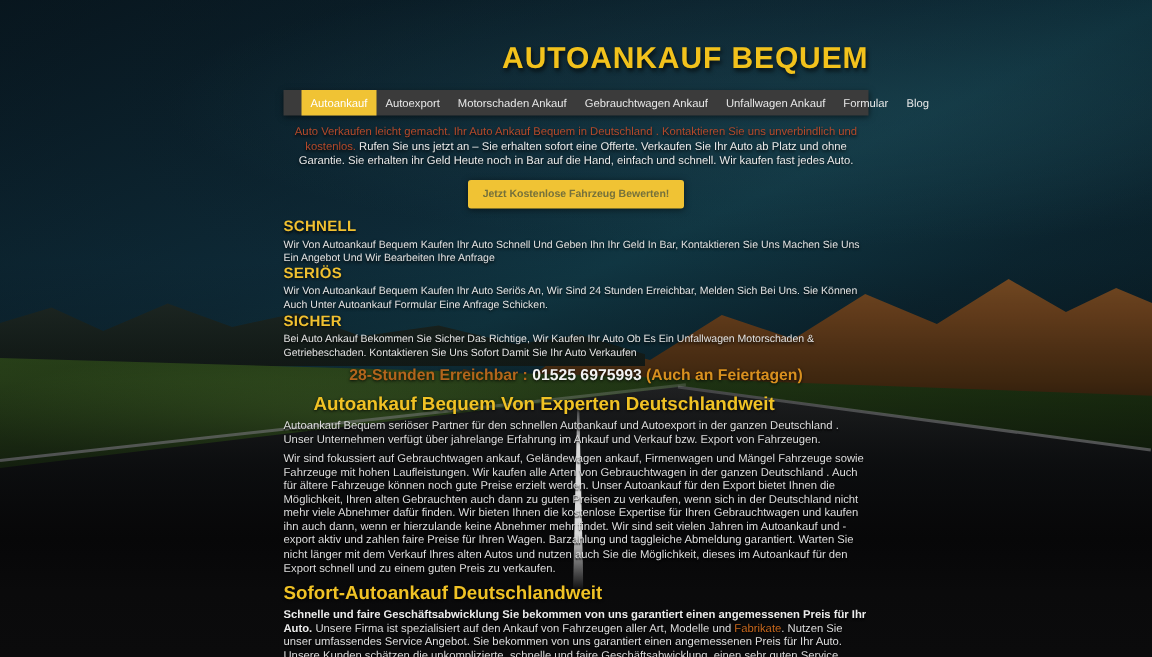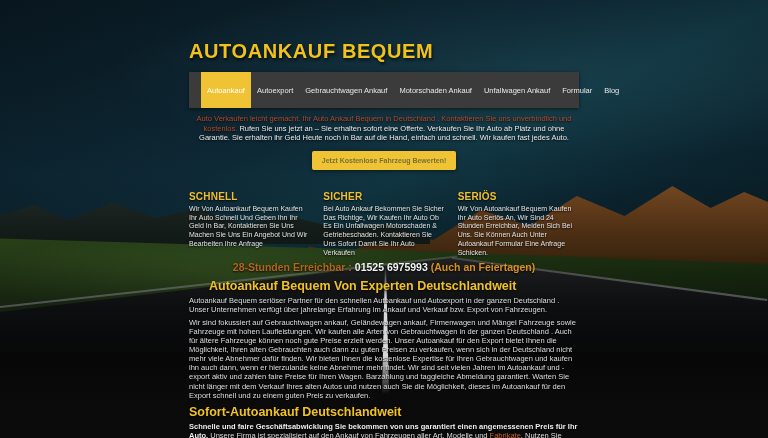--- a/index.html
+++ b/index.html
@@ -45,34 +45,34 @@
   .overlay { position:absolute; inset:0; z-index:5;
     background:linear-gradient(180deg, rgba(4,8,12,.3) 0%, rgba(4,8,12,.18) 40%, rgba(4,7,10,.38) 58%, rgba(3,5,7,.72) 72%, rgba(6,6,7,.95) 82%, #0a0a0b 90%, #0b0b0c 100%);
   }
   .line-center { position:absolute; left:382px; top:266px; width:7px; height:128px; z-index:6;
     background:linear-gradient(180deg, rgba(255,255,255,0) 0%, rgba(250,250,250,.85) 25%, rgba(240,240,240,.9) 70%, rgba(240,240,240,0) 100%);
     clip-path:polygon(42% 0, 58% 0, 100% 100%, 0 100%);
     filter:blur(.4px);
   }
   
   .content { position:relative; z-index:10; width:390px; margin:0 auto; }
-  .site-title { margin:40px 0 0; text-align:left; font-size:20px; font-weight:bold;
+  .site-title { margin:28px 0 0; text-align:right; font-size:20px; font-weight:bold;
     color:#f2c21c; letter-spacing:.6px; text-shadow:1px 2px 3px rgba(0,0,0,.7); line-height:1.1; }
-  .nav { margin-top:10px; height:36px; background:#3b3b3b; display:flex; align-items:stretch;
+  .nav { margin-top:10px; height:17px; background:#3b3b3b; display:flex; align-items:stretch;
     padding-left:12px; box-shadow:0 1px 4px rgba(0,0,0,.55); }
   .nav-item { display:flex; align-items:center; font-size:7.5px; color:#e8e8e8; padding:0 6px;
     text-decoration:none; cursor:pointer; white-space:nowrap; }
   .nav-item.active { background:#f0c334; color:#fff; }
   .intro { margin:6px 2px 0; text-align:center; font-size:7.5px; line-height:1.28; color:#eaeaea;
     text-shadow:0 1px 2px rgba(0,0,0,.85); }
   .intro-hl { color:#b54a2b; font-weight:normal; }
   .cta { display:block; width:fit-content; margin:8px auto 0; background:#f0c334; color:#75713b;
     font-size:7px; font-weight:bold; padding:6px 10px; border-radius:2px; text-decoration:none;
     cursor:pointer; box-shadow:0 1px 4px rgba(0,0,0,.5); }
-  .features { display:flex; gap:13px; margin-top:21px; }
+  .features { display:flex; margin-top:7px;flex-direction:column; }
   .feature { flex:1; }
   .feature h3 { margin:0 0 3px; font-size:10px; color:#f0c030; font-weight:bold;
     letter-spacing:.2px; text-shadow:0 1px 2px rgba(0,0,0,.85); line-height:1.1; }
   .feature p { margin:0; font-size:7px; line-height:1.26; color:#e3e3e3;
     text-shadow:0 1px 2px rgba(0,0,0,.9); }
   .hotline { margin:4px 0 0; text-align:center; font-size:10.5px; font-weight:bold;
     text-shadow:0 1px 2px rgba(0,0,0,.85); line-height:1.1; }
   .hl-pre { color:#b2651c; } .hl-num { color:#f2f2f2; } .hl-suf { color:#d8901f; }
   .main { margin-top:0; }
   .main h2 { margin:6px 0 3px; font-size:12.5px; line-height:1.05; color:#f0c225;
@@ -102,43 +102,43 @@
     <div class="line-center"></div>
   </div>
 
   <div class="content">
 
     <h1 class="site-title">AUTOANKAUF BEQUEM</h1>
 
     <nav class="nav">
       <a class="nav-item active">Autoankauf</a>
       <a class="nav-item">Autoexport</a>
+      <a class="nav-item">Motorschaden Ankauf</a>
       <a class="nav-item">Gebrauchtwagen Ankauf</a>
-      <a class="nav-item">Motorschaden Ankauf</a>
       <a class="nav-item">Unfallwagen Ankauf</a>
       <a class="nav-item">Formular</a>
       <a class="nav-item">Blog</a>
     </nav>
 
     <p class="intro"><span class="intro-hl">Auto Verkaufen leicht gemacht. Ihr Auto Ankauf Bequem in Deutschland . Kontaktieren Sie uns unverbindlich und kostenlos.</span><span> Rufen Sie uns jetzt an – Sie erhalten sofort eine Offerte. Verkaufen Sie Ihr Auto ab Platz und ohne Garantie. Sie erhalten ihr Geld Heute noch in Bar auf die Hand, einfach und schnell. Wir kaufen fast jedes Auto.</span></p>
 
     <a class="cta">Jetzt Kostenlose Fahrzeug Bewerten!</a>
 
     <div class="features">
       <div class="feature">
         <h3>SCHNELL</h3>
         <p>Wir Von Autoankauf Bequem Kaufen Ihr Auto Schnell Und Geben Ihn Ihr Geld In Bar, Kontaktieren Sie Uns Machen Sie Uns Ein Angebot Und Wir Bearbeiten Ihre Anfrage</p>
       </div>
       <div class="feature">
+        <h3>SERIÖS</h3>
+        <p>Wir Von Autoankauf Bequem Kaufen Ihr Auto Seriös An, Wir Sind 24 Stunden Erreichbar, Melden Sich Bei Uns. Sie Können Auch Unter Autoankauf Formular Eine Anfrage Schicken.</p>
+      </div>
+      <div class="feature">
         <h3>SICHER</h3>
         <p>Bei Auto Ankauf Bekommen Sie Sicher Das Richtige, Wir Kaufen Ihr Auto Ob Es Ein Unfallwagen Motorschaden &amp; Getriebeschaden. Kontaktieren Sie Uns Sofort Damit Sie Ihr Auto Verkaufen</p>
-      </div>
-      <div class="feature">
-        <h3>SERIÖS</h3>
-        <p>Wir Von Autoankauf Bequem Kaufen Ihr Auto Seriös An, Wir Sind 24 Stunden Erreichbar, Melden Sich Bei Uns. Sie Können Auch Unter Autoankauf Formular Eine Anfrage Schicken.</p>
       </div>
     </div>
 
     <p class="hotline"><span class="hl-pre">28-Stunden Erreichbar :</span> <span class="hl-num">01525 6975993</span> <span class="hl-suf">(Auch an Feiertagen)</span></p>
 
     <section class="main">
       <h2 class="first">Autoankauf Bequem Von Experten Deutschlandweit</h2>
       <p class="body">Autoankauf Bequem seriöser Partner für den schnellen Autoankauf und Autoexport in der ganzen Deutschland . Unser Unternehmen verfügt über jahrelange Erfahrung im Ankauf und Verkauf bzw. Export von Fahrzeugen.</p>
       <p class="body">Wir sind fokussiert auf Gebrauchtwagen ankauf, Geländewagen ankauf, Firmenwagen und Mängel Fahrzeuge sowie Fahrzeuge mit hohen Laufleistungen. Wir kaufen alle Arten von Gebrauchtwagen in der ganzen Deutschland . Auch für ältere Fahrzeuge können noch gute Preise erzielt werden. Unser Autoankauf für den Export bietet Ihnen die Möglichkeit, Ihren alten Gebrauchten auch dann zu guten Preisen zu verkaufen, wenn sich in der Deutschland nicht mehr viele Abnehmer dafür finden. Wir bieten Ihnen die kostenlose Expertise für Ihren Gebrauchtwagen und kaufen ihn auch dann, wenn er hierzulande keine Abnehmer mehr findet. Wir sind seit vielen Jahren im Autoankauf und -export aktiv und zahlen faire Preise für Ihren Wagen. Barzahlung und taggleiche Abmeldung garantiert. Warten Sie nicht länger mit dem Verkauf Ihres alten Autos und nutzen auch Sie die Möglichkeit, dieses im Autoankauf für den Export schnell und zu einem guten Preis zu verkaufen.</p>
       <h2>Sofort-Autoankauf Deutschlandweit</h2>

